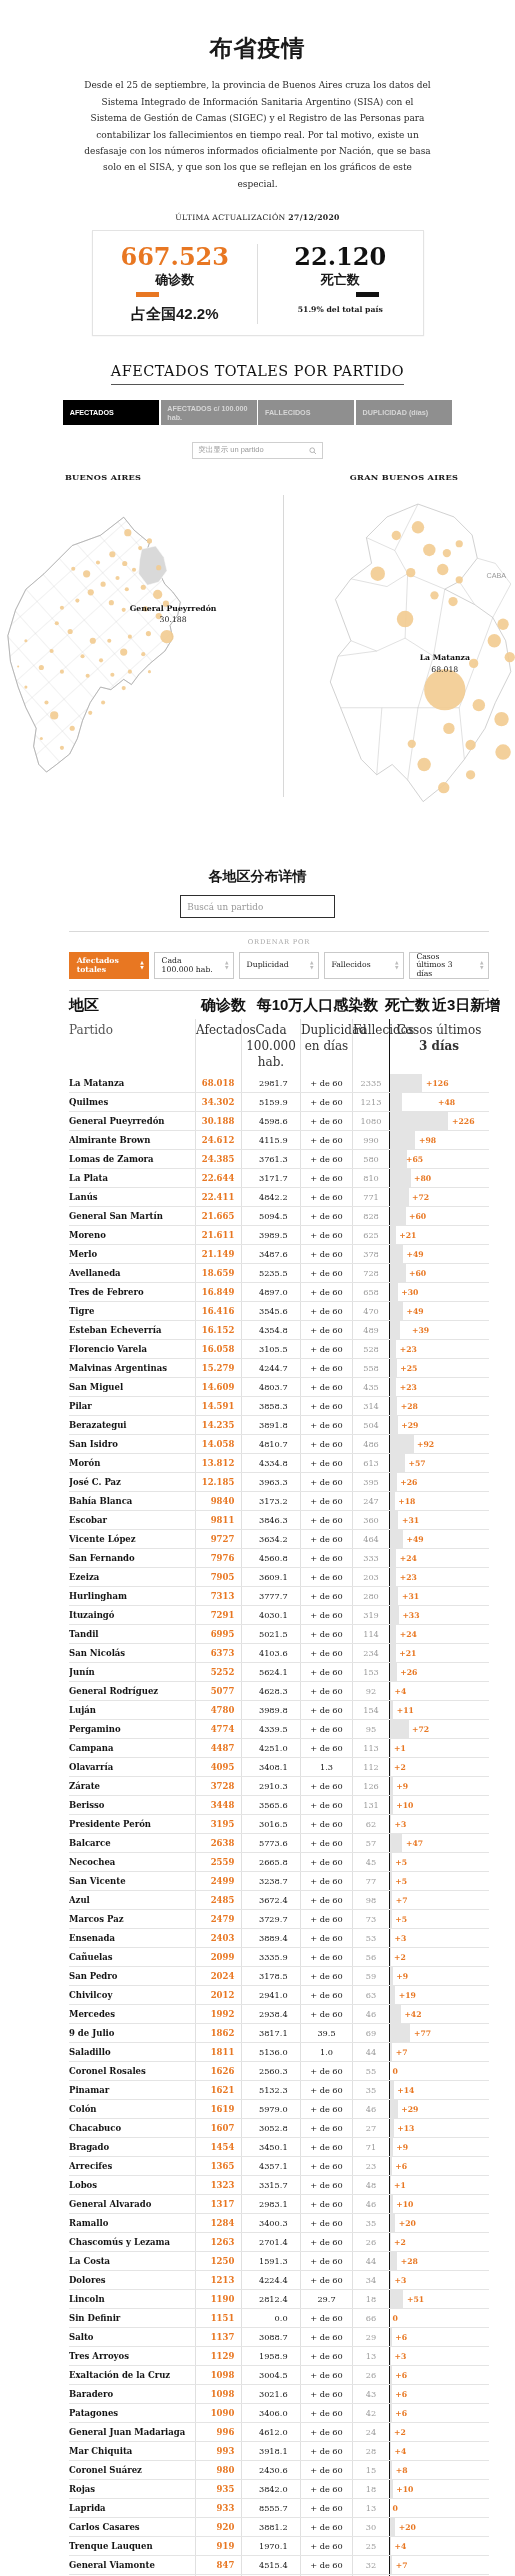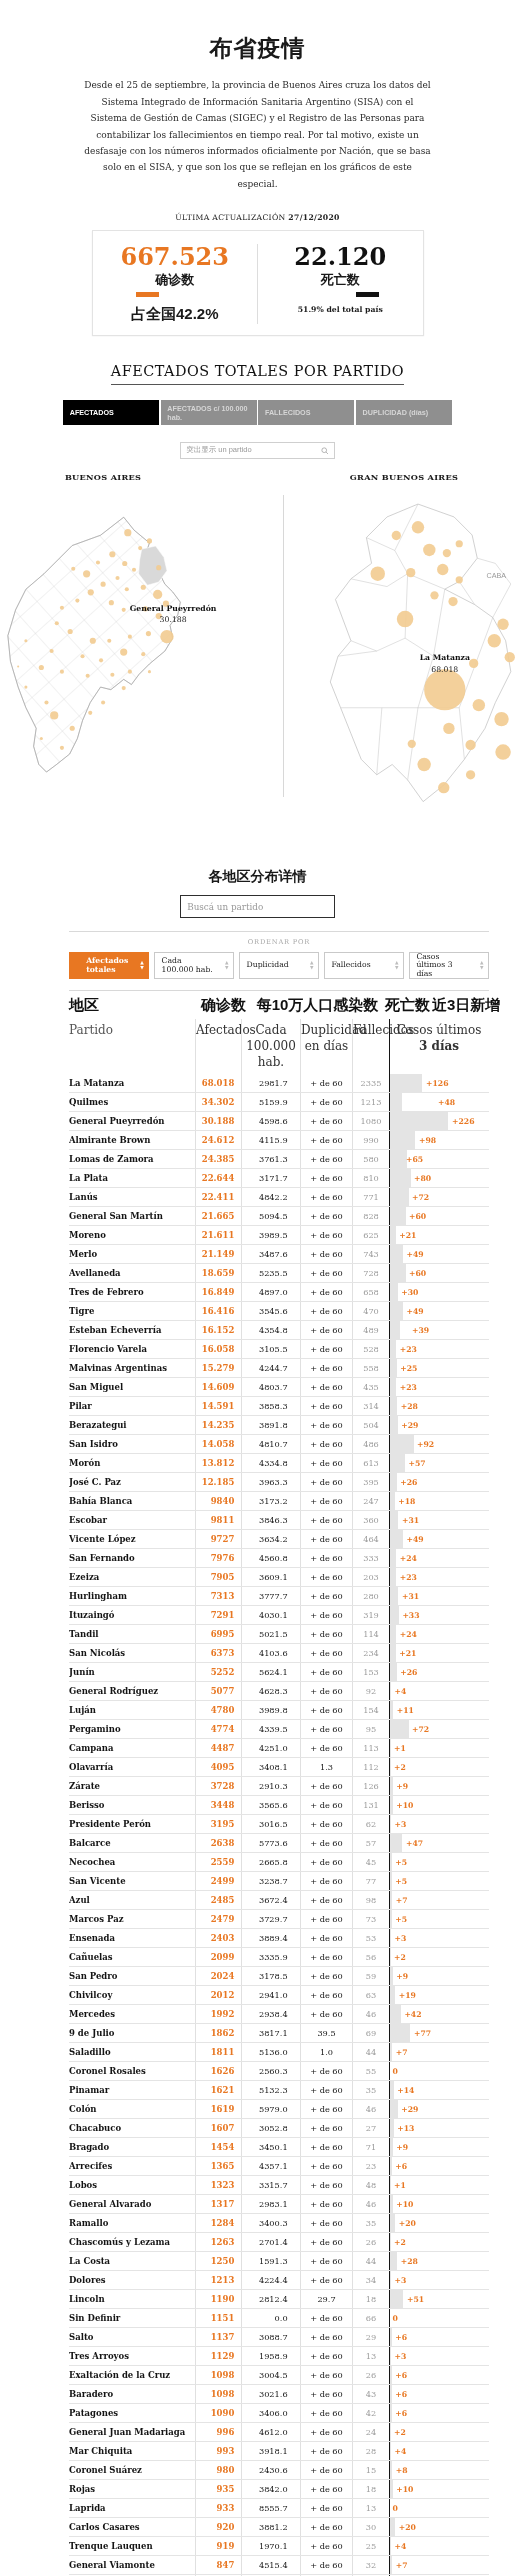--- a/index.html
+++ b/index.html
@@ -32,21 +32,21 @@
   .stat-share-es{font-family:"DejaVu Serif",serif;font-size:7.7px;font-weight:700;margin-top:6.2px;}
 
   
   .map-sec-title{margin:27px auto 0;text-align:center;}
   .map-sec-title span{display:inline-block;font-family:"DejaVu Serif",serif;font-size:14.4px;
                       letter-spacing:0.5px;color:#111;border-bottom:0.5px solid #555;padding-bottom:4.6px;}
   .tabs{width:389px;margin:15.5px auto 0;display:flex;gap:1.5px;}
   .tab{flex:1;height:25px;background:#8f8f8f;color:#d6d6d6;font-size:7.2px;font-weight:700;
        display:flex;align-items:center;padding-left:6.7px;cursor:pointer;box-sizing:border-box;}
   .tab.active{background:#000;color:#fff;}
-  .map-search{width:155px;height:17.5px;margin:16.5px auto 0;border:0.5px solid #cfcfcf;display:flex;
+  .map-search{width:131px;height:17.5px;margin:16.5px auto 0;border:0.5px solid #cfcfcf;display:flex;
               align-items:center;padding:0 5.2px;box-sizing:border-box;color:#9a9a9a;font-size:7.5px;}
   .map-search .ph{flex:1;}
   .maps{position:relative;height:391px;margin-top:4.1px;}
   .map-title{position:absolute;top:8.2px;font-family:"DejaVu Serif",serif;font-size:8.2px;
              font-weight:700;letter-spacing:0.3px;text-align:center;}
   .map-title.l{left:20.6px;width:165px;}
   .map-title.r{left:319px;width:170px;}
   .maps-divider{position:absolute;left:283px;top:32px;height:302px;width:0.5px;background:#d8d8d8;}
   .map-svg{position:absolute;top:23px;}
   .map-svg.l{left:-5.2px;}
@@ -62,21 +62,21 @@
               font-family:"DejaVu Serif",serif;font-size:8.8px;}
   .content{width:420px;margin:0 0 0 69px;}
   .sort-divider{border-top:0.5px solid #d9d9d9;margin-top:13.4px;}
   .ordenar{margin-top:5.2px;text-align:center;font-family:"DejaVu Serif",serif;font-size:6.7px;
            color:#a8a8a8;letter-spacing:0.8px;}
   .sort-row{display:flex;gap:4.6px;margin-top:6.7px;}
   .sort-btn{flex:1;height:27px;border:0.5px solid #c9c9c9;background:#fff;display:flex;
             align-items:center;justify-content:space-between;padding:0 4.6px 0 6.7px;cursor:pointer;
             font-family:"DejaVu Serif",serif;font-size:7.7px;color:#222;line-height:1.15;box-sizing:border-box;}
   .sort-btn .arrows{display:flex;flex-direction:column;font-size:4.6px;color:#bdbdbd;line-height:1;gap:1px;}
-  .sort-btn.active{background:#e87722;border-color:#e87722;color:#fff;font-weight:700;justify-content:flex-end;}
+  .sort-btn.active{background:#e87722;border-color:#e87722;color:#fff;font-weight:700;}
   .sort-btn.active .arrows{color:#fff;}
   .thick-bar{height:1.5px;background:#d8d8d8;margin-top:10.3px;}
 
   .grid{display:grid;grid-template-columns:126px 46px 59px 52px 37px 99px;}
   .cn-head{display:grid;grid-template-columns:126px 57px 131px 49px 57px;margin-top:5.2px;
            font-size:15px;font-weight:700;color:#111;align-items:baseline;}
   .cn-head .c0{text-align:left;}
   .cn-head .c1,.cn-head .c2,.cn-head .c3{text-align:center;}
   .cn-head .c4{text-align:right;white-space:nowrap;}
 
@@ -444,21 +444,21 @@
         <div class="barcell">
           <div class="bar" style="width: 5.7px;"></div>
           <span class="newlab" style="left: 9.3px;">+21</span>
         </div>
       </div>
       <div class="grid trow">
         <div class="cell name">Merlo</div>
         <div class="cell af right bline">21.149</div>
         <div class="cell cada right bline">3487.6</div>
         <div class="cell dup center bline">+ de 60</div>
-        <div class="cell fall center bline">743</div>
+        <div class="cell fall center bline">378</div>
         <div class="barcell">
           <div class="bar" style="width: 13px;"></div>
           <span class="newlab" style="left: 16.5px;">+49</span>
         </div>
       </div>
       <div class="grid trow">
         <div class="cell name">Avellaneda</div>
         <div class="cell af right bline">18.659</div>
         <div class="cell cada right bline">5235.5</div>
         <div class="cell dup center bline">+ de 60</div>

